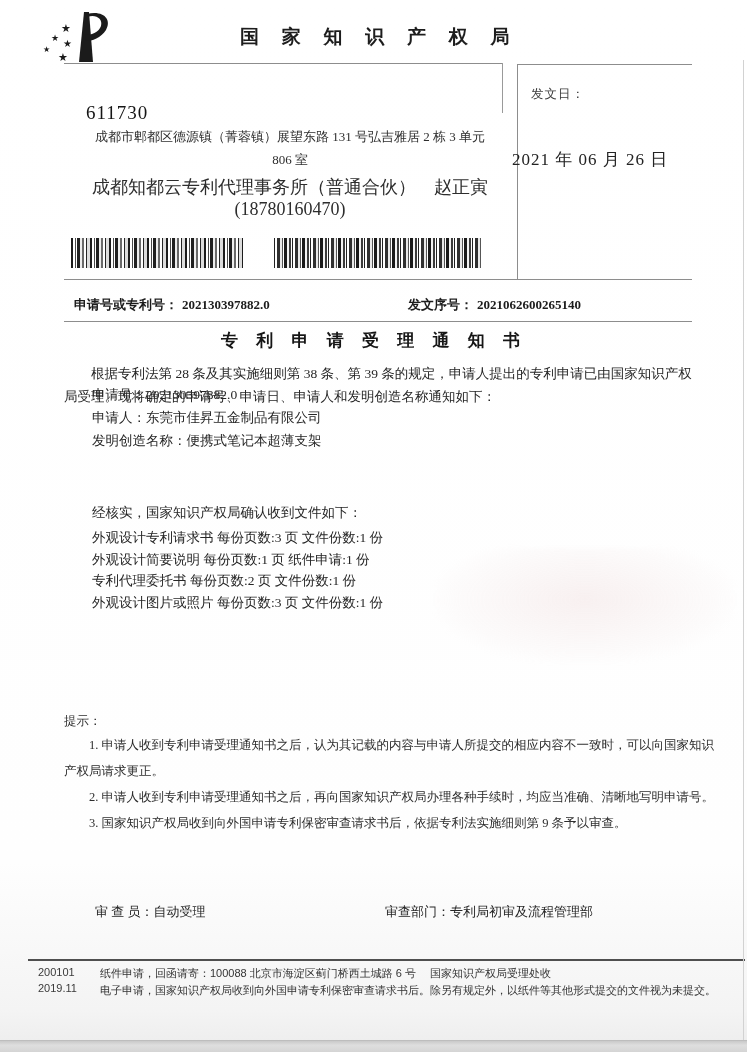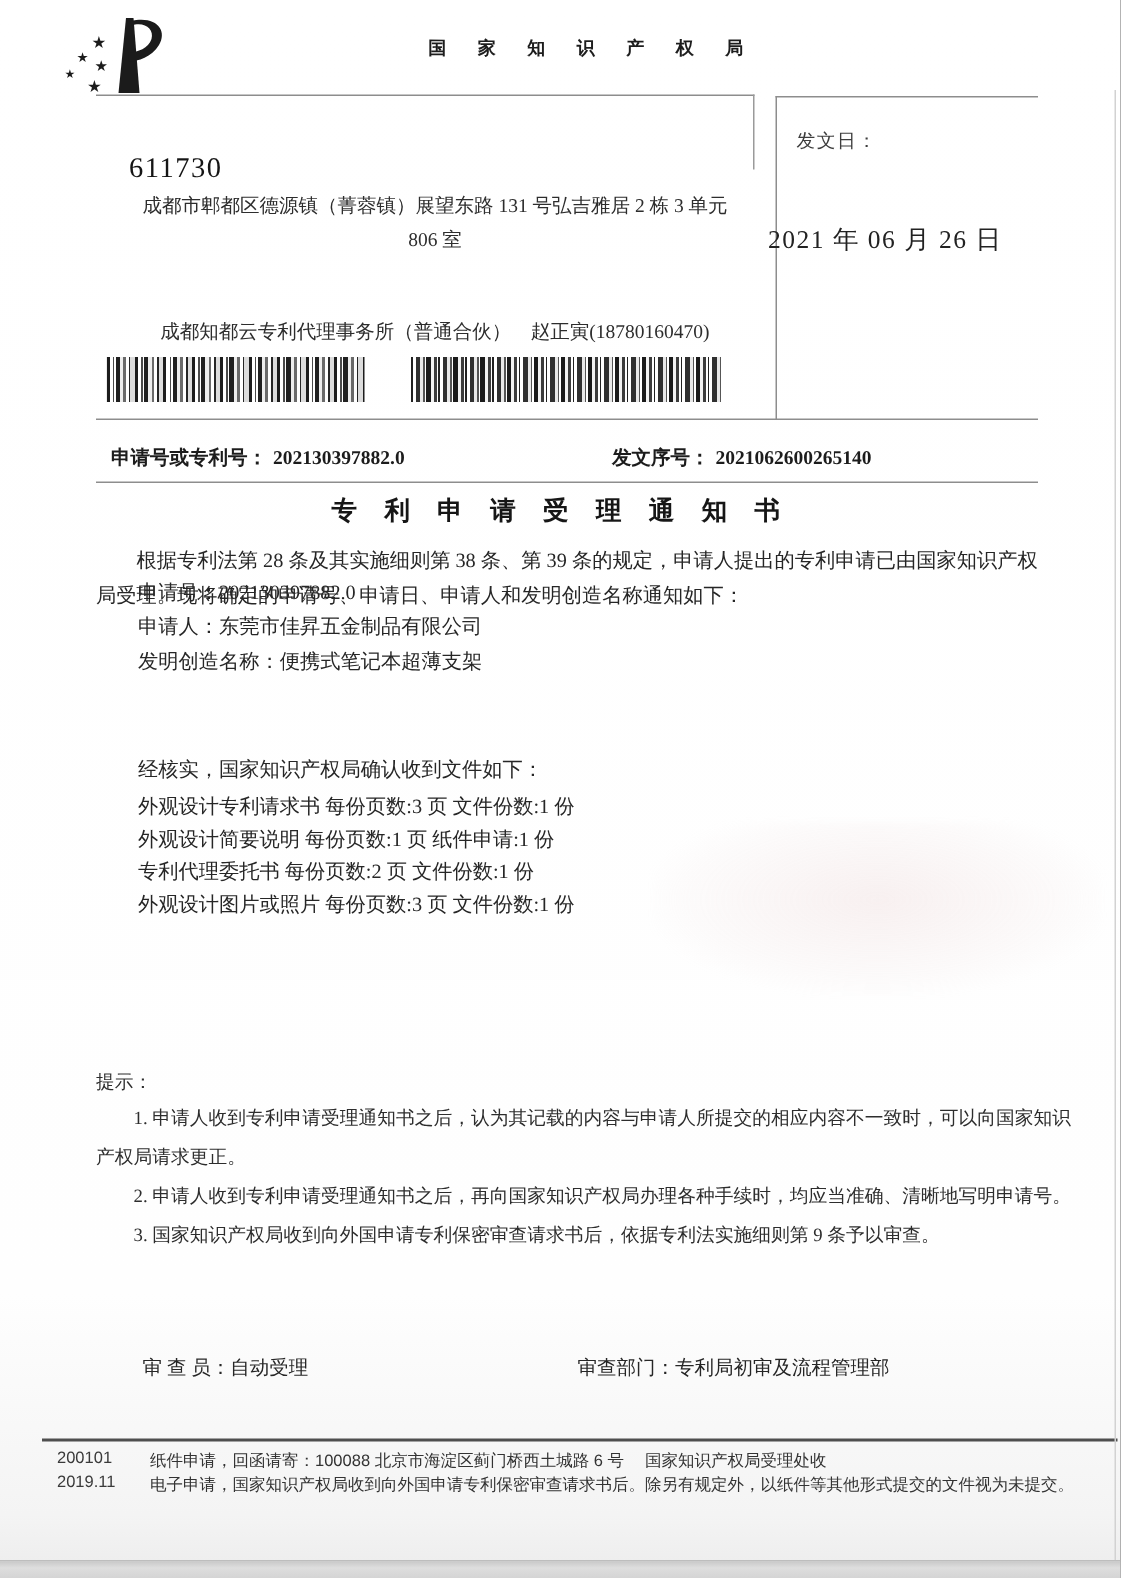--- a/index.html
+++ b/index.html
@@ -9,39 +9,39 @@
     margin:0 auto;
     background:linear-gradient(180deg,#ffffff 0%,#fefefe 82%,#f4f4f4 96%,#ececec 100%);
     overflow:hidden;
     font-family:"Liberation Serif","DejaVu Serif",serif;
     color:#2a2a2a;
   }
   .abs{position:absolute;}
   
   .agency-title{
     left:240px;top:24px;width:310px;
-    text-align:center;font-size:12px;font-weight:bold;
+    text-align:left;font-size:19px;font-weight:bold;
     letter-spacing:9px;color:#1d1d1d;
   }
   .header-rule{left:64px;top:63px;width:439px;height:1px;background:#8d8d8d;}
   .header-tick{left:502px;top:63px;width:1px;height:50px;background:#9a9a9a;}
   
   .box-top{left:517px;top:64px;width:175px;height:1px;background:#8d8d8d;}
   .box-left{left:517px;top:64px;width:1px;height:216px;background:#8d8d8d;}
   .dispatch-label{left:531px;top:86px;font-size:12.5px;color:#3d3d3d;letter-spacing:1px;}
   .dispatch-date{
     left:512px;top:148px;font-size:17px;color:#222;
     font-family:Liberation Serif, serif;
     letter-spacing:1px;
   }
   
   .postcode{left:86px;top:102px;font-size:19px;font-weight:normal;letter-spacing:1px;color:#151515;}
   .addr1{left:60px;top:128px;width:460px;text-align:center;font-size:13px;color:#2d2d2d;}
   .addr2{left:60px;top:151px;width:460px;text-align:center;font-size:13px;color:#2d2d2d;}
-  .agent-line{left:60px;top:175px;width:460px;text-align:center;font-size:13px;color:#2d2d2d;margin-top:37px;}
+  .agent-line{left:60px;top:175px;width:460px;text-align:center;font-size:18px;color:#2d2d2d;}
   
   .barcode{top:238px;height:30px;
     background:repeating-linear-gradient(90deg,
       #1c1c1c 0 2px,#ffffff 2px 4px,#4a4a4a 4px 5px,#ffffff 5px 6px,
       #202020 6px 9px,#ededed 9px 11px,#6a6a6a 11px 13px,#ffffff 13px 15px,
       #262626 15px 16px,#dcdcdc 16px 19px);
   }
   .bc-left{left:71px;width:172px;}
   .bc-right{left:274px;width:207px;
     background:repeating-linear-gradient(90deg,

